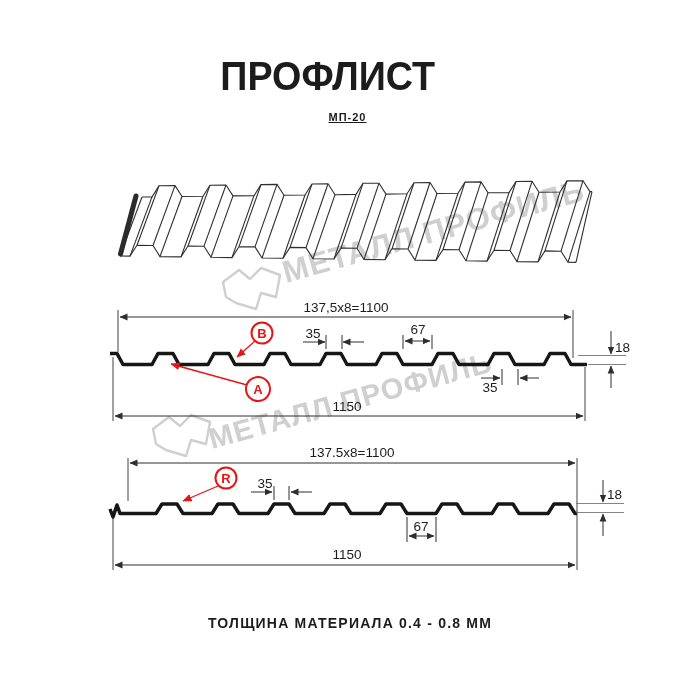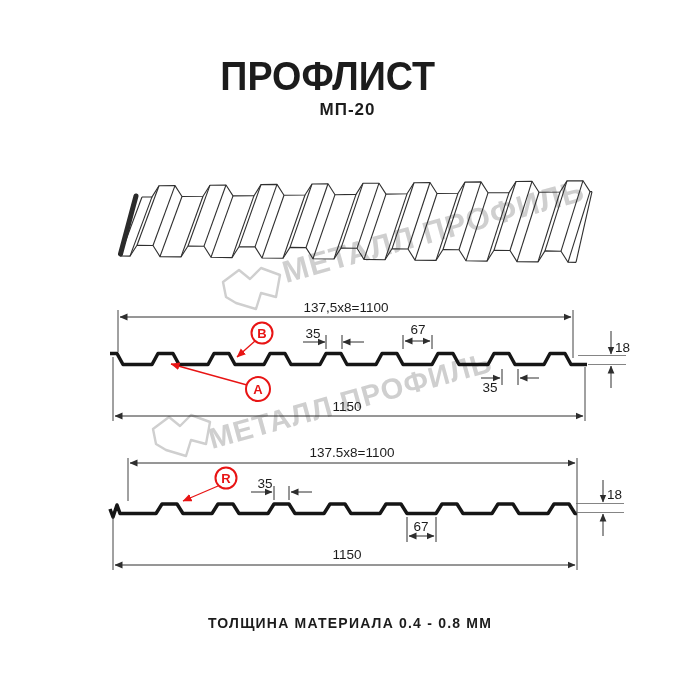--- a/index.html
+++ b/index.html
@@ -1,20 +1,20 @@
 <!DOCTYPE html>
 <html style="--bg: #ffffff; --ink: #1c1c1c; --line: #161616; --thin: #2e2e2e; --red: #e81414; --wm: #cfcfcf;"><head>
 <meta charset="utf-8">
 <style>
   html,body{margin:0;padding:0;background:#fff;}
   .canvas{position:relative;width:700px;height:700px;background:var(--bg,#fff);overflow:hidden;
           font-family:"Liberation Sans",sans-serif;}
-  .hdr{position:absolute;top:56px;left:0;width:656px;text-align:center;color:var(--ink,#1c1c1c);}
+  .hdr{position:absolute;top:56px;left:0;width:656px;text-align:center;color:var(--ink,#1c1c1c);text-decoration:underline;}
   .hdr .title{font-size:41px;font-weight:bold;letter-spacing:0px;transform:scaleX(.92);display:inline-block;line-height:1;}
-  .hdr .subtitle{font-size:17px;font-weight:bold;letter-spacing:1px;margin-top:3px;padding-left:39px;}
+  .hdr .subtitle{font-size:11px;font-weight:bold;letter-spacing:1px;margin-top:14px;padding-left:39px;}
   .ftr{position:absolute;top:615px;left:0;width:700px;text-align:center;font-size:14px;font-weight:bold;
        letter-spacing:1.2px;color:var(--ink,#1c1c1c);}
   svg{position:absolute;left:0;top:0;}
   .dim{font-size:13.5px;fill:var(--ink,#1c1c1c);}
   .cl{font-size:13px;font-weight:bold;fill:var(--red,#e81414);}
   .xl{stroke:var(--thin,#2e2e2e);stroke-width:0.9;}          
   .dl{stroke:var(--thin,#2e2e2e);stroke-width:1;}            
   .tk{stroke:var(--thin,#2e2e2e);stroke-width:1;}            
   .rf{stroke:#666;stroke-width:0.8;}                         
   .rl{stroke:var(--red,#e81414);stroke-width:1.3;}           

